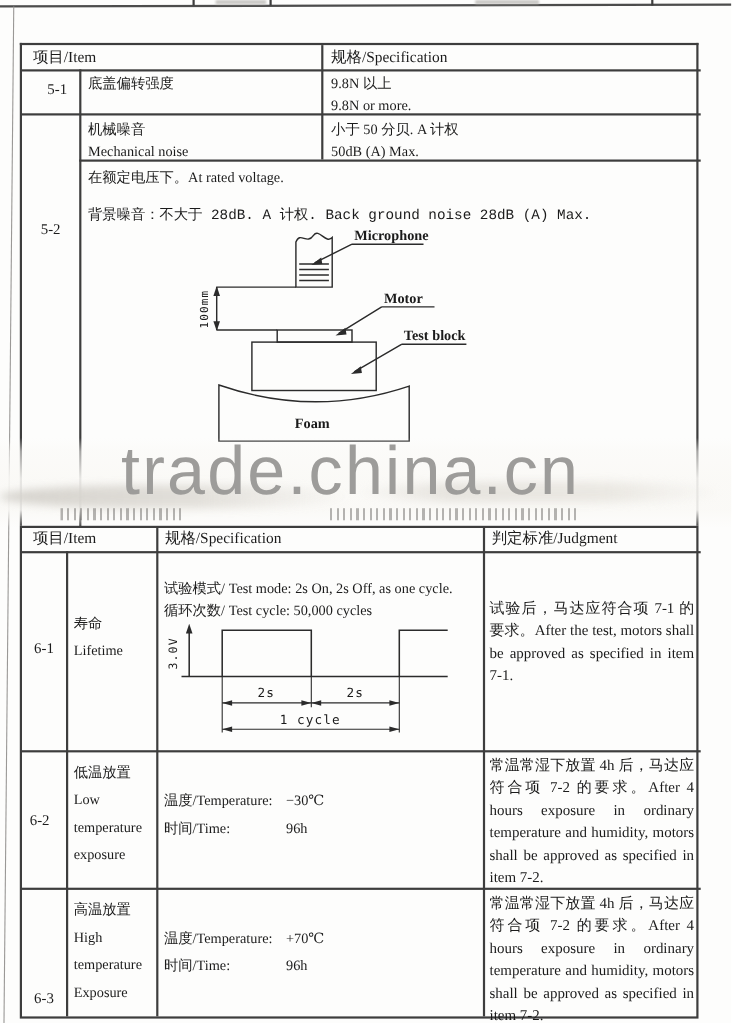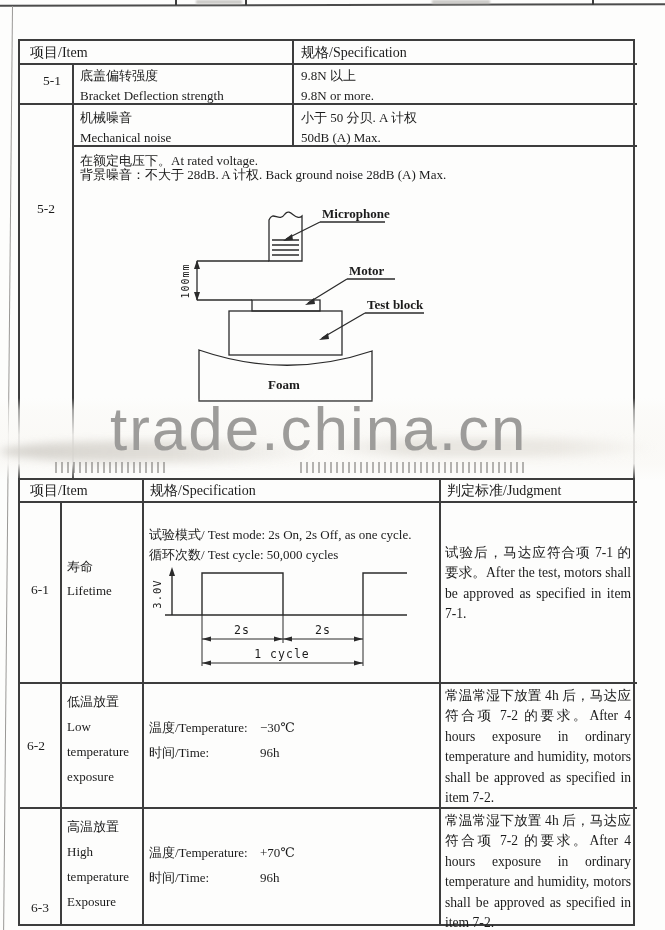--- a/index.html
+++ b/index.html
@@ -70,31 +70,30 @@
     <div class="hline" style="left:0;top:62px;width:617px;"></div>
     <div class="hline" style="left:52px;top:104px;width:565px;"></div>
     <div class="vline" style="left:52px;top:22px;height:417px;"></div>
     <div class="vline" style="left:272px;top:0;height:104px;"></div>
 
     <div class="txt hdr" style="left:10px;top:2px;">项目/Item</div>
     <div class="txt hdr" style="left:281px;top:2px;">规格/Specification</div>
 
     <div class="cellid" style="left:0;top:32px;width:64px;">5-1</div>
     <div class="txt" style="left:60px;top:25px;">底盖偏转强度</div>
-    <div class="txt" style="left:60px;top:45px;">Bracket Deflection strength</div>
     <div class="txt" style="left:281px;top:25px;">9.8N 以上</div>
     <div class="txt" style="left:281px;top:45px;">9.8N or more.</div>
 
     <div class="cellid" style="left:0;top:160px;width:52px;">5-2</div>
     <div class="txt" style="left:60px;top:67px;">机械噪音</div>
     <div class="txt" style="left:60px;top:87px;">Mechanical noise</div>
     <div class="txt" style="left:281px;top:67px;">小于 50 分贝. A 计权</div>
     <div class="txt" style="left:281px;top:87px;">50dB (A) Max.</div>
     <div class="txt" style="left:60px;top:110px;">在额定电压下。At rated voltage.</div>
-    <div class="txt" style="left:60px;top:124px;">背景噪音：不大于 28dB. A 计权. Back ground noise 28dB (A) Max.</div>
+    <div class="txt" style="left:60px;top:145px;font-family:Liberation Mono, monospace;">背景噪音：不大于 28dB. A 计权. Back ground noise 28dB (A) Max.</div>
 
     <svg class="abs" style="left:132px;top:157px;" width="290" height="212" viewBox="0 0 290 212">
       <g fill="none" stroke="#2b2b2b" stroke-width="1.3">
 
         <path d="M117 63 L117 22 C121 12 127 25 133 16 C138 9 144 24 150 18 L150 63 Z"></path>
         <path d="M120 42 H147 M120 47 H147 M120 52 H147 M120 57 H147"></path>
 
         <path d="M45 63 H117"></path>
         <path d="M45 63 V102"></path>
         <path d="M45 102 H100"></path>

